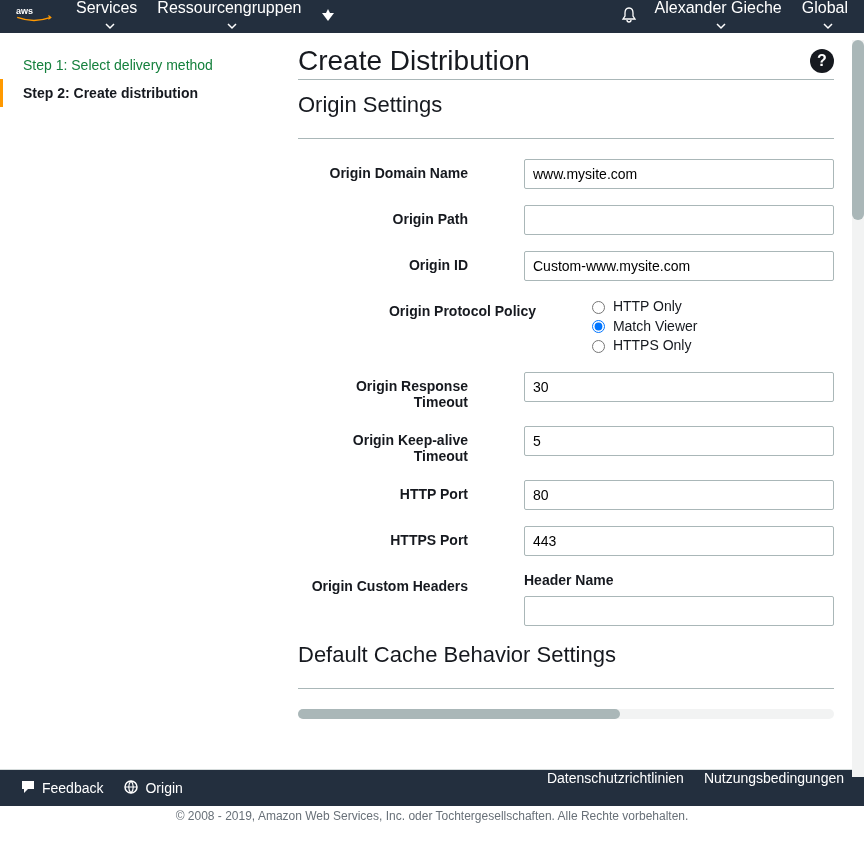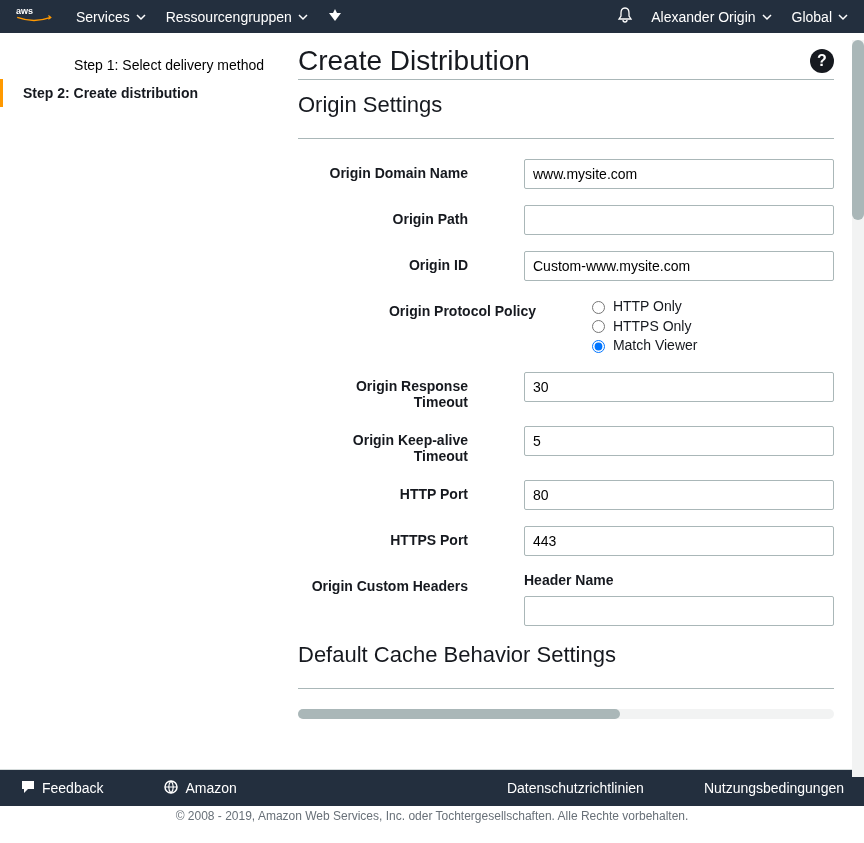--- a/index.html
+++ b/index.html
@@ -1,30 +1,30 @@
 <!DOCTYPE html>
 <html><head>
 <meta charset="utf-8">
 <style>
 * { box-sizing: border-box; margin: 0; padding: 0; }
 body { font-family: "Amazon Ember", "Helvetica Neue", Arial, sans-serif; font-size: 14px; color: #16191f; background: #fff; width: 864px; height: 843px; overflow: hidden; position: relative; }
 
 
 .topnav { background: #232f3e; height: 33px; display: flex; align-items: center; padding: 0 16px; color: #fff; }
 .aws-logo { width: 36px; height: 22px; margin-right: 24px; }
-.nav-item { display: flex; align-items: center; margin-right: 20px; cursor: pointer; font-size: 14px; }
+.nav-item { display: flex; align-items: center; margin-right: 20px; cursor: pointer; font-size: 16px; flex-direction: column; }
 .nav-item .caret { margin-left: 6px; }
 .nav-spacer { flex: 1; }
 .nav-icon { margin-right: 18px; cursor: pointer; }
 
 
 .main { display: flex; height: calc(100% - 40px - 36px - 30px); border-bottom: 1px solid #d5dbdb; }
 .sidebar { width: 288px; padding: 18px 24px; }
 .step { padding: 6px 0; font-size: 14px; border-left: 3px solid transparent; padding-left: 20px; margin-left: -24px; }
-.step.link { color: #000000; cursor: pointer; text-align: right; }
+.step.link { color: #15803d; cursor: pointer; }
 .step.active { font-weight: 700; border-left-color: #ff9900; }
 
 .content-wrap { flex: 1; overflow-y: auto; overflow-x: auto; padding: 12px 30px 12px 10px; position: relative; }
 .content { }
 
 .page-title-row { display: flex; align-items: center; justify-content: space-between; border-bottom: 1px solid #aab7b8; padding-bottom: 2px; margin-bottom: 12px; }
 .page-title { font-size: 28px; font-weight: 400; }
 .help-circle { width: 24px; height: 24px; border-radius: 50%; background: #16191f; color: #fff; display: flex; align-items: center; justify-content: center; font-weight: 700; font-size: 16px; cursor: pointer; }
 
 .section-title { font-size: 22px; font-weight: 400; border-bottom: 1px solid #aab7b8; padding-bottom: 20px; margin-bottom: 20px; margin-top: 12px; }
@@ -35,21 +35,21 @@
 .form-control input[type="text"] { width: 310px; padding: 6px 8px; border: 1px solid #aab7b8; border-radius: 2px; font-size: 14px; }
 .radio-group label { display: block; font-size: 14px; line-height: 1.4; }
 .radio-group input[type="radio"] { margin-right: 4px; vertical-align: middle; }
 .col-header { font-weight: 700; font-size: 14px; padding-bottom: 8px; }
 
 
 .hscroll { height: 10px; background: #f2f3f3; border-radius: 6px; margin-top: 8px; position: relative; }
 .hscroll-thumb { position: absolute; left: 0; width: 60%; height: 100%; background: #aab7b8; border-radius: 6px; }
 
 
-.footerbar { background: #232f3e; height: 36px; display: flex; align-items: center; padding: 0 20px; color: #fff; font-size: 14px; gap: 40px; }
+.footerbar { background: #232f3e; height: 36px; display: flex; padding: 0 20px; color: #fff; font-size: 14px; }
 .footerbar .fb-item { display: flex; align-items: center; margin-right: 20px; cursor: pointer; }
 .footerbar .fb-spacer { flex: 1; }
 .footerbar .fb-link { margin-left: 20px; cursor: pointer; }
 
 .copyright { height: 20px; display: flex; align-items: center; justify-content: center; font-size: 12px; color: #687078; }
 
 
 .vscroll { position: absolute; right: 0; top: 40px; width: 12px; height: calc(100% - 40px - 36px - 30px); background: #f2f3f3; }
 .vscroll-thumb { position: absolute; top: 0; width: 100%; height: 180px; background: #aab7b8; border-radius: 6px; }
 
@@ -83,21 +83,21 @@
         <path d="M7 1 L9 5 L13 5 L7 13 L1 5 L5 5 Z" fill="#fff"></path>
       </svg>
   </span>
   <div class="nav-spacer"></div>
   <span class="nav-icon">
     <svg width="16" height="16" viewBox="0 0 16 16">
         <path d="M8 1 C5 1 4 3 4 6 L4 9 L2 12 L14 12 L12 9 L12 6 C12 3 11 1 8 1 Z M6 13 C6 14 7 15 8 15 C9 15 10 14 10 13" stroke="#fff" stroke-width="1.3" fill="none"></path>
       </svg>
   </span>
   <div class="nav-item">
-    <span>Alexander Origin</span>
+    <span>Alexander Gieche</span>
     <span class="caret"><svg class="caret-svg" viewBox="0 0 10 10">
           <path d="M1 3 L5 7 L9 3" stroke="#fff" stroke-width="1.5" fill="none"></path>
         </svg></span>
   </div>
   <div class="nav-item" style="margin-right:0">
     <span>Global</span>
     <span class="caret"><svg class="caret-svg" viewBox="0 0 10 10">
           <path d="M1 3 L5 7 L9 3" stroke="#fff" stroke-width="1.5" fill="none"></path>
         </svg></span>
   </div>
@@ -131,22 +131,22 @@
       <div class="form-row">
         <div class="form-label">Origin ID</div>
         <div class="form-control"><input type="text" value="Custom-www.mysite.com" style=""></div>
       </div>
 
 
       <div class="form-row">
         <div class="form-label">Origin Protocol Policy</div>
         <div class="form-control radio-group">
           <label><input type="radio" name="proto" style=""> <span>HTTP Only</span></label>
+          <label><input type="radio" name="proto" checked="" style=""> <span>Match Viewer</span></label>
           <label><input type="radio" name="proto" style=""> <span>HTTPS Only</span></label>
-          <label><input type="radio" name="proto" checked="" style=""> <span>Match Viewer</span></label>
         </div>
       </div>
 
       <div class="form-row">
         <div class="form-label">Origin Response Timeout</div>
         <div class="form-control"><input type="text" value="30" style=""></div>
       </div>
 
       <div class="form-row">
         <div class="form-label">Origin Keep-alive Timeout</div>
@@ -189,21 +189,21 @@
     </span>
     <span>Feedback</span>
   </div>
   <div class="fb-item">
     <span style="margin-right:6px">
       <svg width="16" height="16" viewBox="0 0 16 16">
           <circle cx="8" cy="8" r="6" stroke="#fff" stroke-width="1.5" fill="none"></circle>
           <path d="M2 8 L14 8 M8 2 C5 5 5 11 8 14 M8 2 C11 5 11 11 8 14" stroke="#fff" stroke-width="1.2" fill="none"></path>
         </svg>
     </span>
-    <span>Amazon</span>
+    <span>Origin</span>
   </div>
   <div class="fb-spacer"></div>
   <div class="fb-link">Datenschutzrichtlinien</div>
   <div class="fb-link">Nutzungsbedingungen</div>
 </div>
 
 <div class="copyright">© 2008 - 2019, Amazon Web Services, Inc. oder Tochtergesellschaften. Alle Rechte vorbehalten.</div>
 
 <div class="vscroll">
     <div class="vscroll-thumb"></div>

